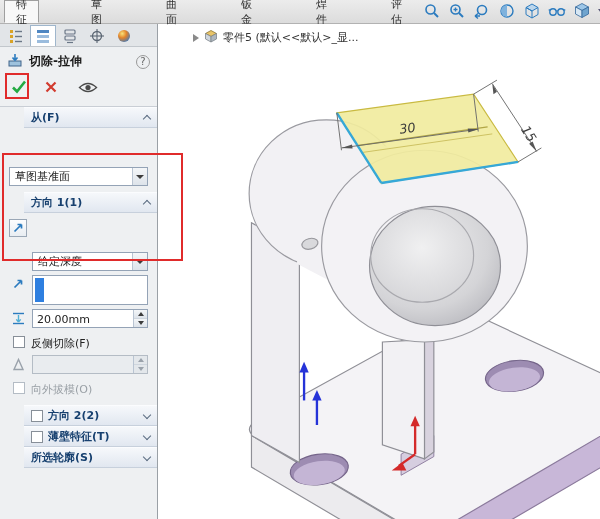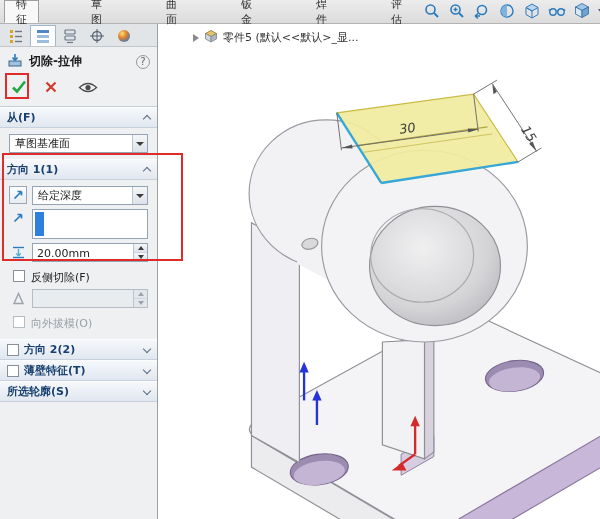--- a/index.html
+++ b/index.html
@@ -26,27 +26,27 @@
   .pm-tab { width:26px; height:21px; display:flex; align-items:center; justify-content:center; }
   .pm-tab.active { background:#ffffff; border:1px solid #9fb6cc; border-bottom:none; }
   .pm-title { display:flex; align-items:center; gap:6px; padding:5px 7px 3px; }
   .pm-title .t { font-weight:bold; font-size:12px; color:#1a1a1a; }
   .pm-help { margin-left:auto; color:#666; border:1px solid #999; border-radius:50%;
              width:14px; height:14px; line-height:12px; text-align:center; font-size:10px; }
   .pm-actions { display:flex; align-items:center; gap:16px; padding:4px 10px 7px; border-bottom:1px solid #c9ced5; }
 
   .sec-h { height:21px; display:flex; align-items:center; gap:5px; padding:0 7px;
            background:linear-gradient(#f6f8fb,#e1e7f0); border-top:1px solid #fbfcfe;
-           border-bottom:1px solid #c7d0dc; color:#17406f; font-weight:bold; }
+           border-bottom:1px solid #c7d0dc; color:#17406f; font-weight:bold;margin-left:24px; }
   .sec-b { padding:6px 9px; }
   .chev { margin-left:auto; width:6px; height:6px; border-right:1.6px solid #5a6b80;
           border-bottom:1.6px solid #5a6b80; transform:rotate(45deg); margin-top:-2px; }
   .chev.up { transform:rotate(-135deg); margin-top:3px; }
 
-  .combo { height:19px; background:#fff; border:1px solid #94a3b6; display:flex; align-items:center; padding-left:5px; }
+  .combo { height:19px; background:#fff; border:1px solid #94a3b6; display:flex; align-items:center; padding-left:5px;margin-top:33px; }
   .combo .dd { margin-left:auto; width:15px; align-self:stretch; border-left:1px solid #b9c4d2;
                background:linear-gradient(#f4f6f8,#dde3ea); display:flex; align-items:center; justify-content:center; }
   .tri-d { width:0; height:0; border-left:4px solid transparent; border-right:4px solid transparent; border-top:4px solid #3c3c3c; }
 
   .ctl-row { display:flex; align-items:flex-start; gap:5px; margin-top:4px; }
   .ctl-row:first-child { margin-top:0; }
   .ctl-icon { width:18px; height:18px; flex:0 0 18px; display:flex; align-items:center; justify-content:center; }
   .ctl-btn { border:1px solid #9aa7b6; background:linear-gradient(#fcfdfe,#e8edf2); }
   .grow { flex:1; }
 

